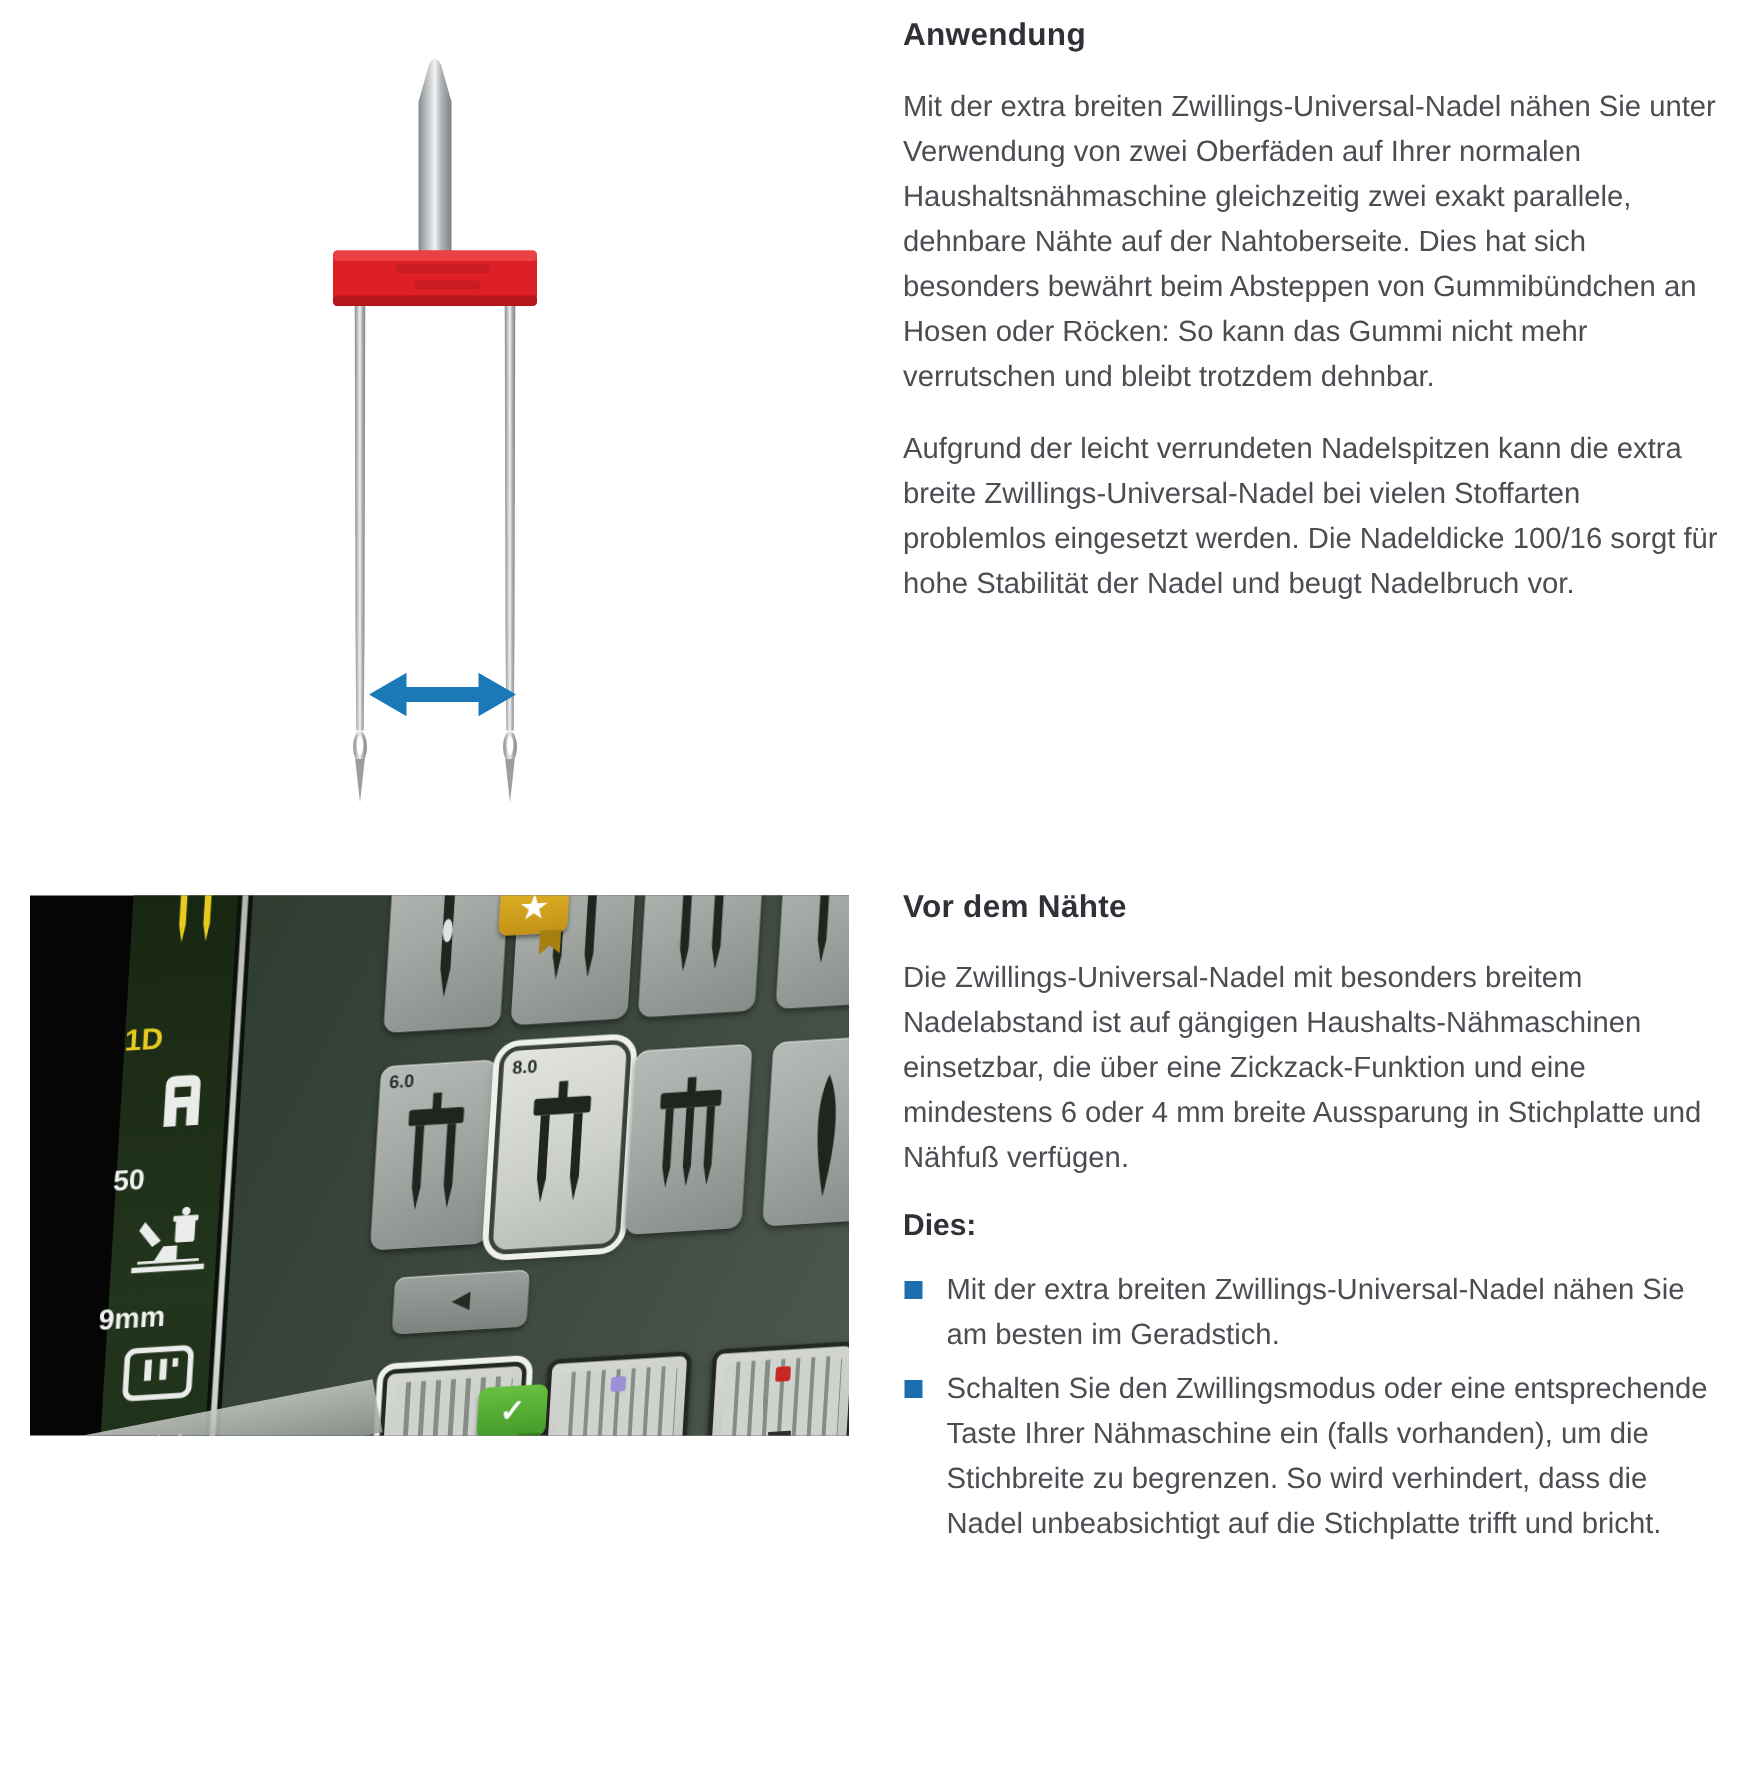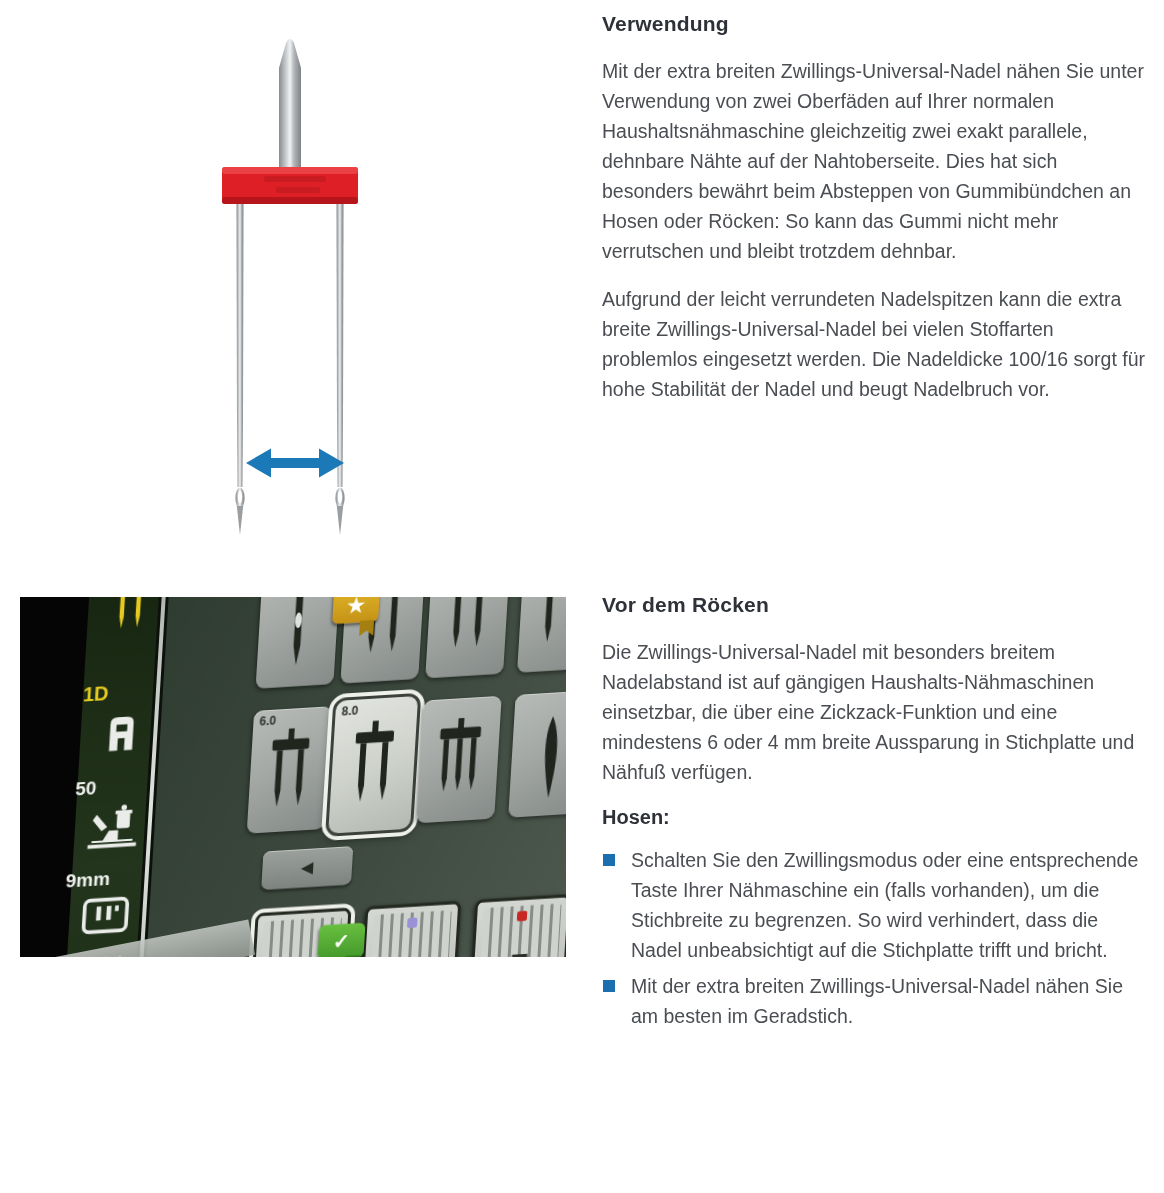--- a/index.html
+++ b/index.html
@@ -171,21 +171,21 @@
       <ellipse cx="160" cy="488" rx="4.6" ry="10.5" fill="url(#gm)"></ellipse>
       <ellipse cx="160" cy="487" rx="2.2" ry="6.5" fill="#ffffff"></ellipse>
       <path d="M156.8,496 L163.2,496 L160,525 Z" fill="#9a9ea1"></path>
     </g>
 
     <polygon points="66,453 91,438.5 91,448 139,448 139,438.5 164,453 139,467.5 139,458 91,458 91,467.5" fill="#1b79b8"></polygon>
   </svg>
 </figure>
 
 <section id="col-anwendung" class="textcol">
-  <h3 class="sec-head">Verwendung</h3>
+  <h3 class="sec-head">Anwendung</h3>
   <p class="body-p">Mit der extra breiten Zwillings-Universal-Nadel nähen Sie unter Verwendung von zwei Oberfäden auf Ihrer normalen Haushaltsnähmaschine gleichzeitig zwei exakt parallele, dehnbare Nähte auf der Nahtoberseite. Dies hat sich besonders bewährt beim Absteppen von Gummibündchen an Hosen oder Röcken: So kann das Gummi nicht mehr verrutschen und bleibt trotzdem dehnbar.</p>
   <p class="body-p">Aufgrund der leicht verrundeten Nadelspitzen kann die extra breite Zwillings-Universal-Nadel bei vielen Stoffarten problemlos eingesetzt werden. Die Nadeldicke 100/16 sorgt für hohe Stabilität der Nadel und beugt Nadelbruch vor.</p>
 </section>
 
 <figure id="machine-photo">
   <div class="screen">
     <div class="side-panel">
       <svg class="side-item icon-yellow-twin" width="44" height="84" viewBox="0 0 60 96" fill="#e9cb12">
         <use href="#g-twin"></use>
       </svg>
@@ -289,26 +289,26 @@
       <div class="badge badge-check">
         <div class="badge-box">✓</div>
         <div class="ribbon"></div>
       </div>
     </div>
   </div>
   <div class="machine-edge"></div>
 </figure>
 
 <section id="col-vor" class="textcol">
-  <h3 class="sec-head">Vor dem Röcken</h3>
+  <h3 class="sec-head">Vor dem Nähte</h3>
   <p class="body-p">Die Zwillings-Universal-Nadel mit besonders breitem Nadelabstand ist auf gängigen Haushalts-Nähmaschinen einsetzbar, die über eine Zickzack-Funktion und eine mindestens 6 oder 4 mm breite Aussparung in Stichplatte und Nähfuß verfügen.</p>
-  <h3 class="tipps-head">Hosen:</h3>
+  <h3 class="tipps-head">Dies:</h3>
   <ul class="tips">
+    <li>
+      <span class="bullet-sq"></span>
+      <span class="li-text">Mit der extra breiten Zwillings-Universal-Nadel nähen Sie am besten im Geradstich.</span>
+    </li>
     <li>
       <span class="bullet-sq"></span>
       <span class="li-text">Schalten Sie den Zwillingsmodus oder eine entsprechende Taste Ihrer Nähmaschine ein (falls vorhanden), um die Stichbreite zu begrenzen. So wird verhindert, dass die Nadel unbeabsichtigt auf die Stichplatte trifft und bricht.</span>
     </li>
-    <li>
-      <span class="bullet-sq"></span>
-      <span class="li-text">Mit der extra breiten Zwillings-Universal-Nadel nähen Sie am besten im Geradstich.</span>
-    </li>
   </ul>
 </section>
 
 </body></html>

